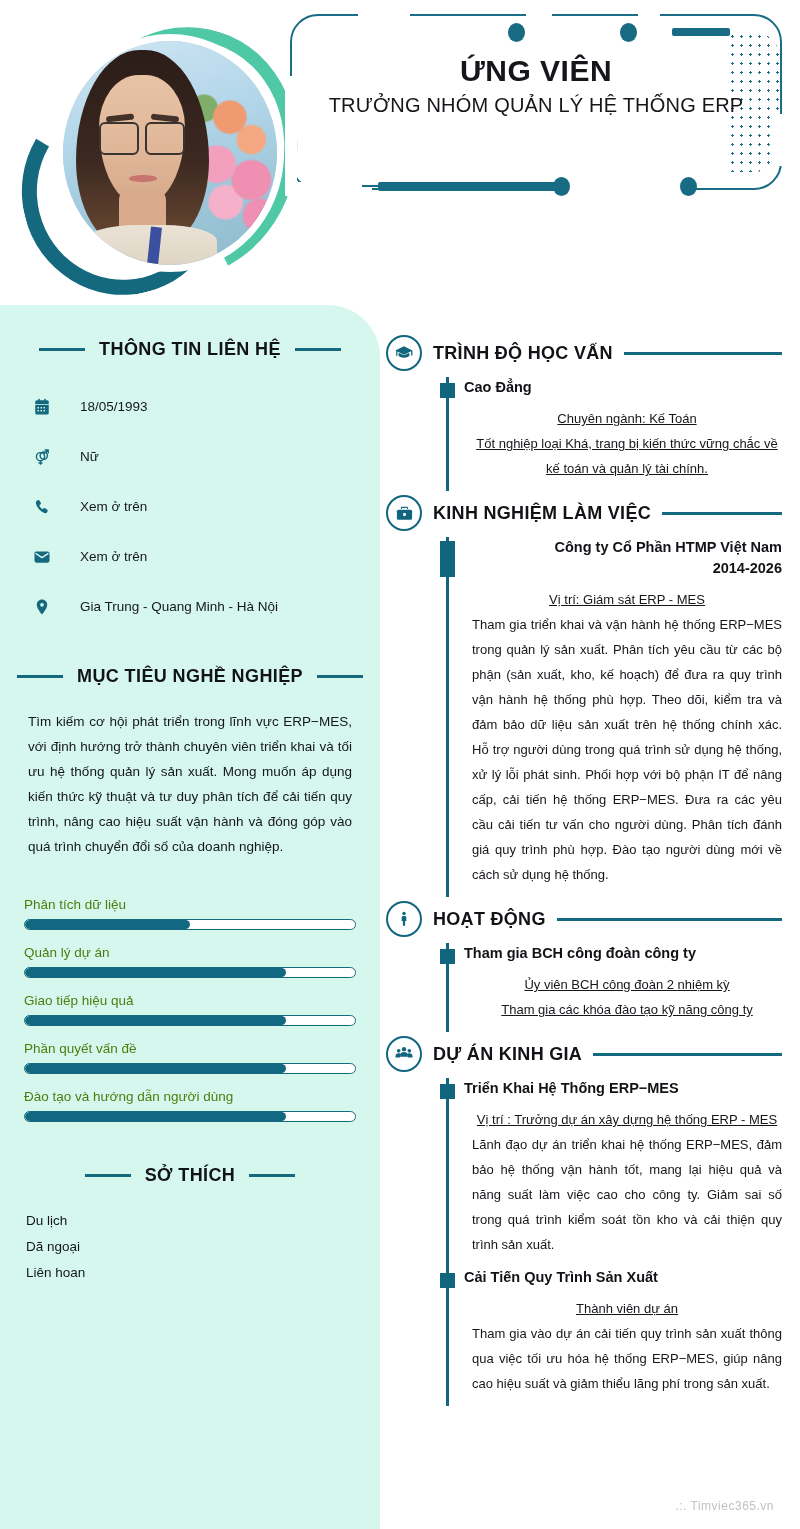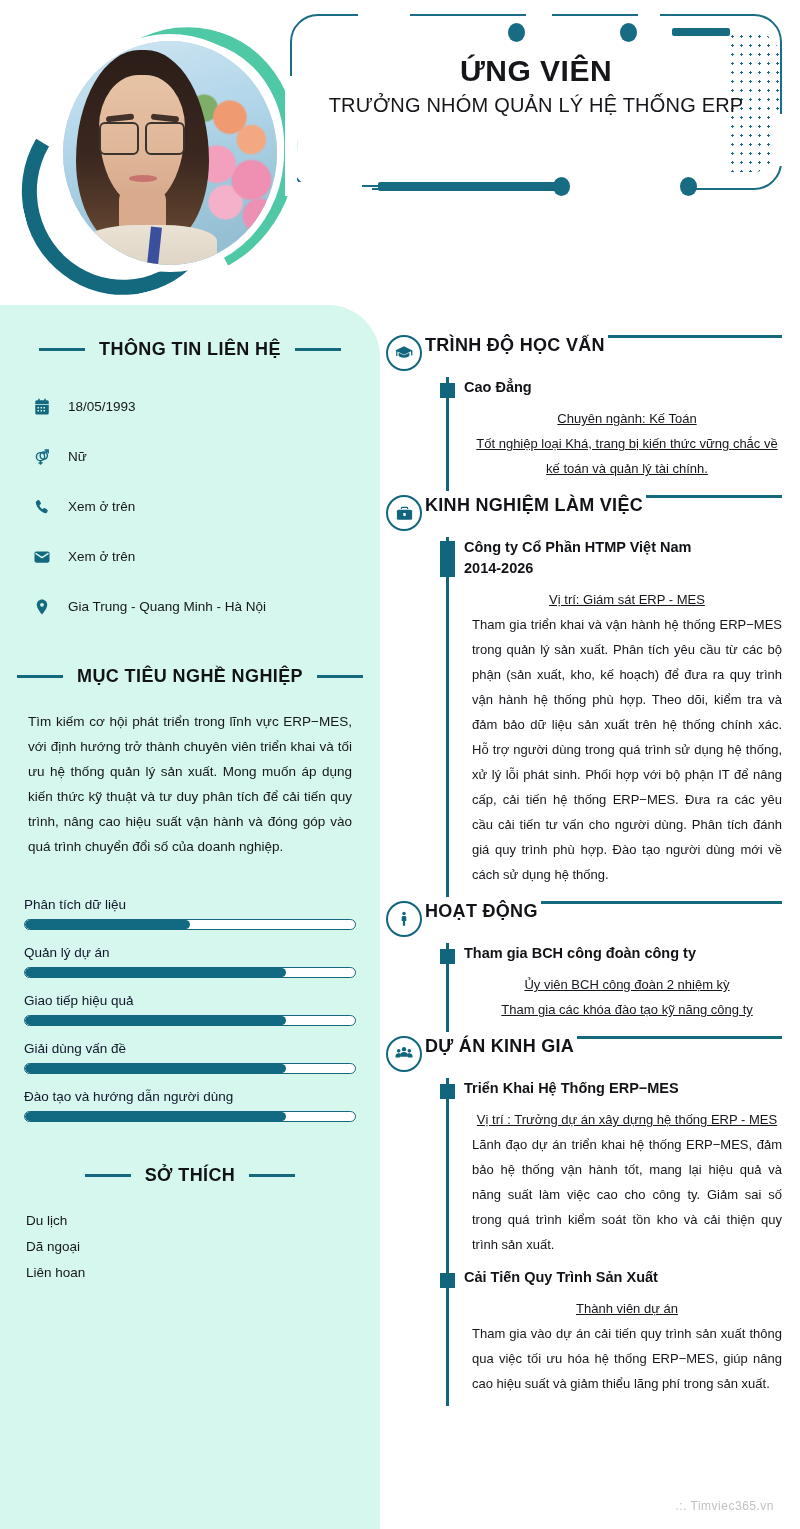--- a/index.html
+++ b/index.html
@@ -247,21 +247,21 @@
     color: #111317;
     letter-spacing: 0.4px;
     white-space: nowrap;
     text-align: right;
   }
 
   .contact-list { margin: 6px 0 0 8px; }
   .contact-row {
     display: flex;
     align-items: center;
-    gap: 16px;
+    gap: 28px;
     height: 50px;
   }
   .contact-icon {
     width: 20px; height: 20px;
     flex: 0 0 20px;
     display: flex;
     align-items: center;
     justify-content: center;
     color: #14697f;
   }
@@ -277,21 +277,21 @@
     line-height: 25px;
     color: #15171b;
     text-align: justify;
     margin: 4px 4px 0 4px;
   }
 
   .skills { margin-top: 4px; }
   .skill { margin-bottom: 15px; }
   .skill-label {
     font-size: 13.5px;
-    color: #0f172a;
+    color: #4d7c0f;
     margin-bottom: 7px;
   }
   .skill-track {
     position: relative;
     width: 100%;
     height: 11px;
     border: 1px solid #14697f;
     border-radius: 6px;
     background: #ffffff;
     overflow: hidden;
@@ -316,21 +316,22 @@
   
   .main {
     position: absolute;
     left: 380px; top: 305px;
     width: 420px;
     padding: 30px 18px 0 0;
   }
   .main-section { position: relative; padding-left: 56px; margin-bottom: 4px; }
   .main-head {
     display: flex;
-    gap: 3px;
+    align-items: center;
+    gap: 11px;
     margin-left: -56px;
     margin-bottom: 6px;
   }
   .head-badge {
     flex: 0 0 36px;
     width: 36px; height: 36px;
     border: 2.5px solid #11667e;
     border-radius: 50%;
     display: flex;
     align-items: center;
@@ -534,21 +535,21 @@
           <div class="skill-fill" style="width: 79%;"></div>
         </div>
       </div>
       <div class="skill">
         <div class="skill-label">Giao tiếp hiệu quả</div>
         <div class="skill-track">
           <div class="skill-fill" style="width: 79%;"></div>
         </div>
       </div>
       <div class="skill">
-        <div class="skill-label">Giải dùng vấn đề</div>
+        <div class="skill-label">Phần quyết vấn đề</div>
         <div class="skill-track">
           <div class="skill-fill" style="width: 79%;"></div>
         </div>
       </div>
       <div class="skill">
         <div class="skill-label">Đào tạo và hướng dẫn người dùng</div>
         <div class="skill-track">
           <div class="skill-fill" style="width: 79%;"></div>
         </div>
       </div>
@@ -603,21 +604,21 @@
             <rect x="10.4" y="11.4" width="3.2" height="3.6" rx="0.7" fill="#ffffff"></rect>
           </svg>
         </span>
         <h2>KINH NGHIỆM LÀM VIỆC</h2>
         <span class="rule"></span>
       </div>
 
       <div class="entry tall">
         <span class="spine"></span>
         <span class="node"></span>
-        <div class="entry-title" style="white-space: pre-line;">Công ty Cổ Phần HTMP Việt Nam
+        <div class="entry-title" style="white-space: pre-line; text-align: right;">Công ty Cổ Phần HTMP Việt Nam
 2014-2026</div>
         <div class="entry-body">
           <div class="plain">Vị trí: Giám sát ERP - MES</div>
           <div class="just">Tham gia triển khai và vận hành hệ thống ERP−MES trong quản lý sản xuất. Phân tích yêu cầu từ các bộ phận (sản xuất, kho, kế hoạch) để đưa ra quy trình vận hành hệ thống phù hợp. Theo dõi, kiểm tra và đảm bảo dữ liệu sản xuất trên hệ thống chính xác. Hỗ trợ người dùng trong quá trình sử dụng hệ thống, xử lý lỗi phát sinh. Phối hợp với bộ phận IT để nâng cấp, cải tiến hệ thống ERP−MES. Đưa ra các yêu cầu cải tiến tư vấn cho người dùng. Phân tích đánh giá quy trình phù hợp. Đào tạo người dùng mới về cách sử dụng hệ thống.</div>
         </div>
       </div>
     </div>
 
     <div class="main-section">
       <div class="main-head">

